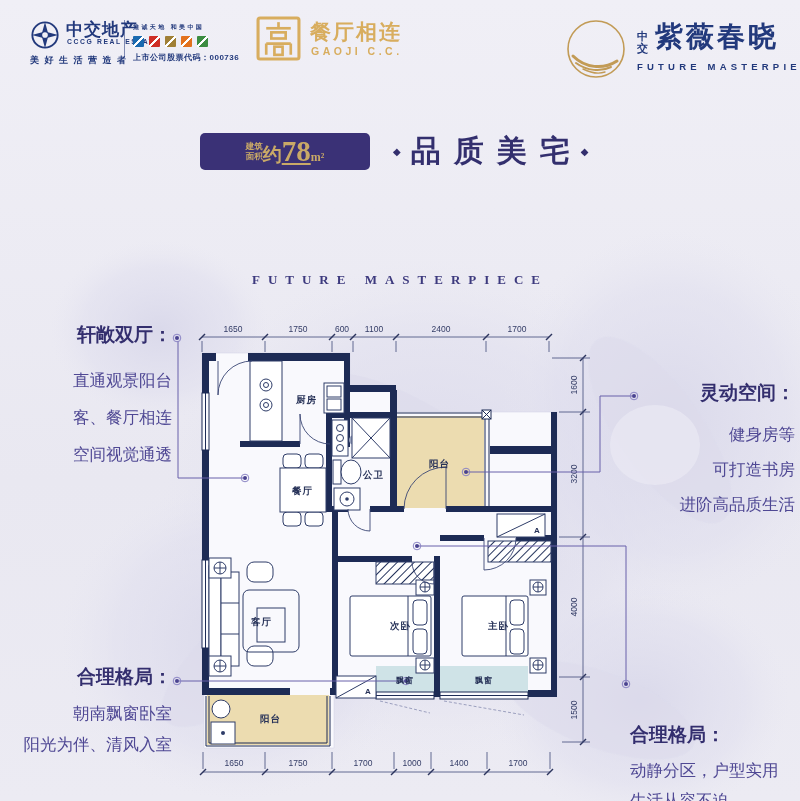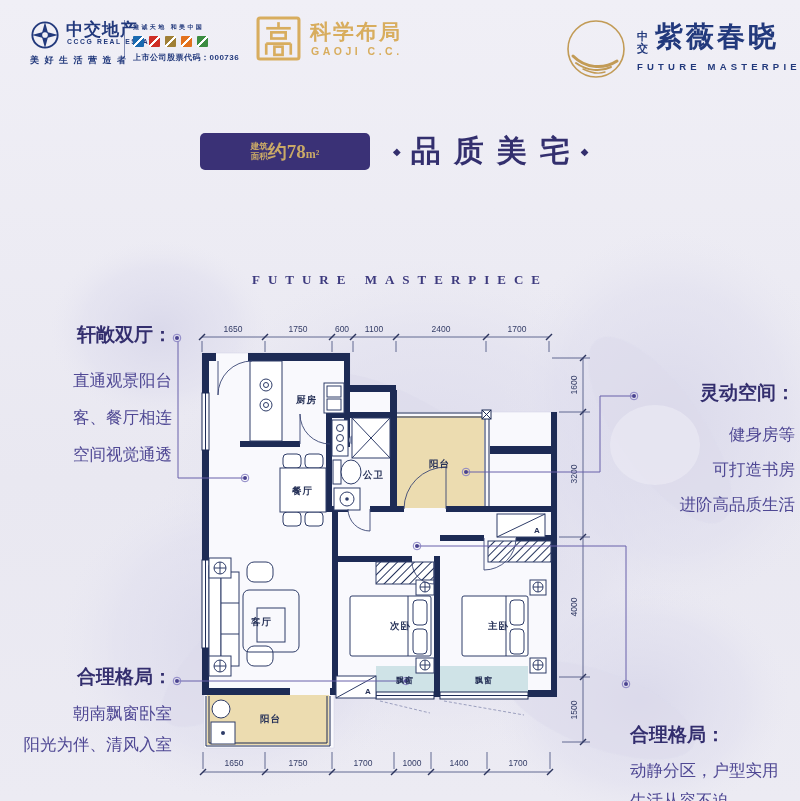--- a/index.html
+++ b/index.html
@@ -22,21 +22,21 @@
   .gaoji-name{font-size:21px;font-weight:bold;letter-spacing:2px;white-space:nowrap;}
   .gaoji-en{font-size:10.5px;font-weight:bold;letter-spacing:3.5px;}
   .brand-prefix{width:14px;font-size:11px;line-height:12px;word-break:break-all;font-weight:bold;}
   .brand-name{font-family:"Liberation Serif","DejaVu Serif",serif;font-size:28px;font-weight:bold;letter-spacing:3px;white-space:nowrap;}
   .brand-en{font-size:9.5px;font-weight:bold;letter-spacing:4.2px;white-space:nowrap;}
   
   .badge{left:200px;top:133px;width:170px;height:37px;background:var(--badge_bg,#3a3176);
     border-radius:5px;display:flex;align-items:center;justify-content:center;}
   .badge-label{color:var(--gold,#c9a967);font-size:8.5px;line-height:9.5px;font-weight:bold;text-align:center;}
   .badge-value{color:var(--gold,#c9a967);font-family:"Liberation Serif","DejaVu Serif",serif;font-weight:bold;}
-  .bv-pre{font-size:19px;} .bv-num{font-size:19px;} .bv-unit{font-size:12px;}
+  .bv-pre{font-size:19px;} .bv-num{font-size:29px;text-decoration:underline;} .bv-unit{font-size:12px;}
   .quality{left:383px;top:133px;height:37px;display:flex;align-items:center;color:var(--purple,#332f6e);}
   .q-diamond{font-size:10px;margin:0 10px;}
   .q-text{font-family:"Liberation Serif","DejaVu Serif",serif;font-size:30px;font-weight:bold;letter-spacing:13px;white-space:nowrap;}
   .main-title{left:0;top:180px;width:800px;text-align:center;color:#2f2b6a;
     font-family:"Liberation Serif","DejaVu Serif",serif;font-size:56px;font-weight:bold;letter-spacing:2px;white-space:nowrap;}
   .divider-en{left:0;top:272px;width:800px;text-align:center;color:#3d3a7e;
     font-family:"Liberation Serif","DejaVu Serif",serif;font-size:13px;font-weight:bold;letter-spacing:8px;}
   
   .callout{color:var(--purple_text,#4f4894);}
   .co-head{font-size:19px;font-weight:bold;color:#332e6e;}
@@ -125,21 +125,21 @@
     <svg class="abs" style="left:0;top:0;" width="45" height="45" viewBox="0 0 44 44">
       <rect x="2" y="2" width="40" height="40" rx="2" fill="none" stroke="#d8ad5e" stroke-width="3"></rect>
       <g stroke="#d8ad5e" stroke-width="2.6" fill="none">
         <path d="M22,6 V12"></path>
         <path d="M10,12 H34"></path>
         <rect x="15" y="16" width="14" height="6"></rect>
         <path d="M10,27 H34 M10,27 V38 M34,27 V38"></path>
         <rect x="18" y="30" width="8" height="8"></rect>
       </g>
     </svg>
-    <div class="abs gold gaoji-name" style="left:54px;top:2px;">科学布局</div>
+    <div class="abs gold gaoji-name" style="left:54px;top:2px;">餐厅相连</div>
     <div class="abs gold gaoji-en" style="left:55px;top:29px;">GAOJI C.C.</div>
   </div>
 
   <div class="abs" style="left:563px;top:16px;width:220px;height:66px;">
     <svg class="abs" style="left:0;top:0;" width="66" height="66" viewBox="0 0 66 66">
       <circle cx="33" cy="33" r="28" fill="none" stroke="#c29b56" stroke-width="1.6"></circle>
       <g stroke="#c29b56" fill="none" stroke-linecap="round">
         <path d="M10,40 C22,52 40,54 54,45" stroke-width="3"></path>
         <path d="M13,47 C24,55 38,56 48,51" stroke-width="2"></path>
         <path d="M20,53 C28,57 36,58 42,56" stroke-width="1.4"></path>

